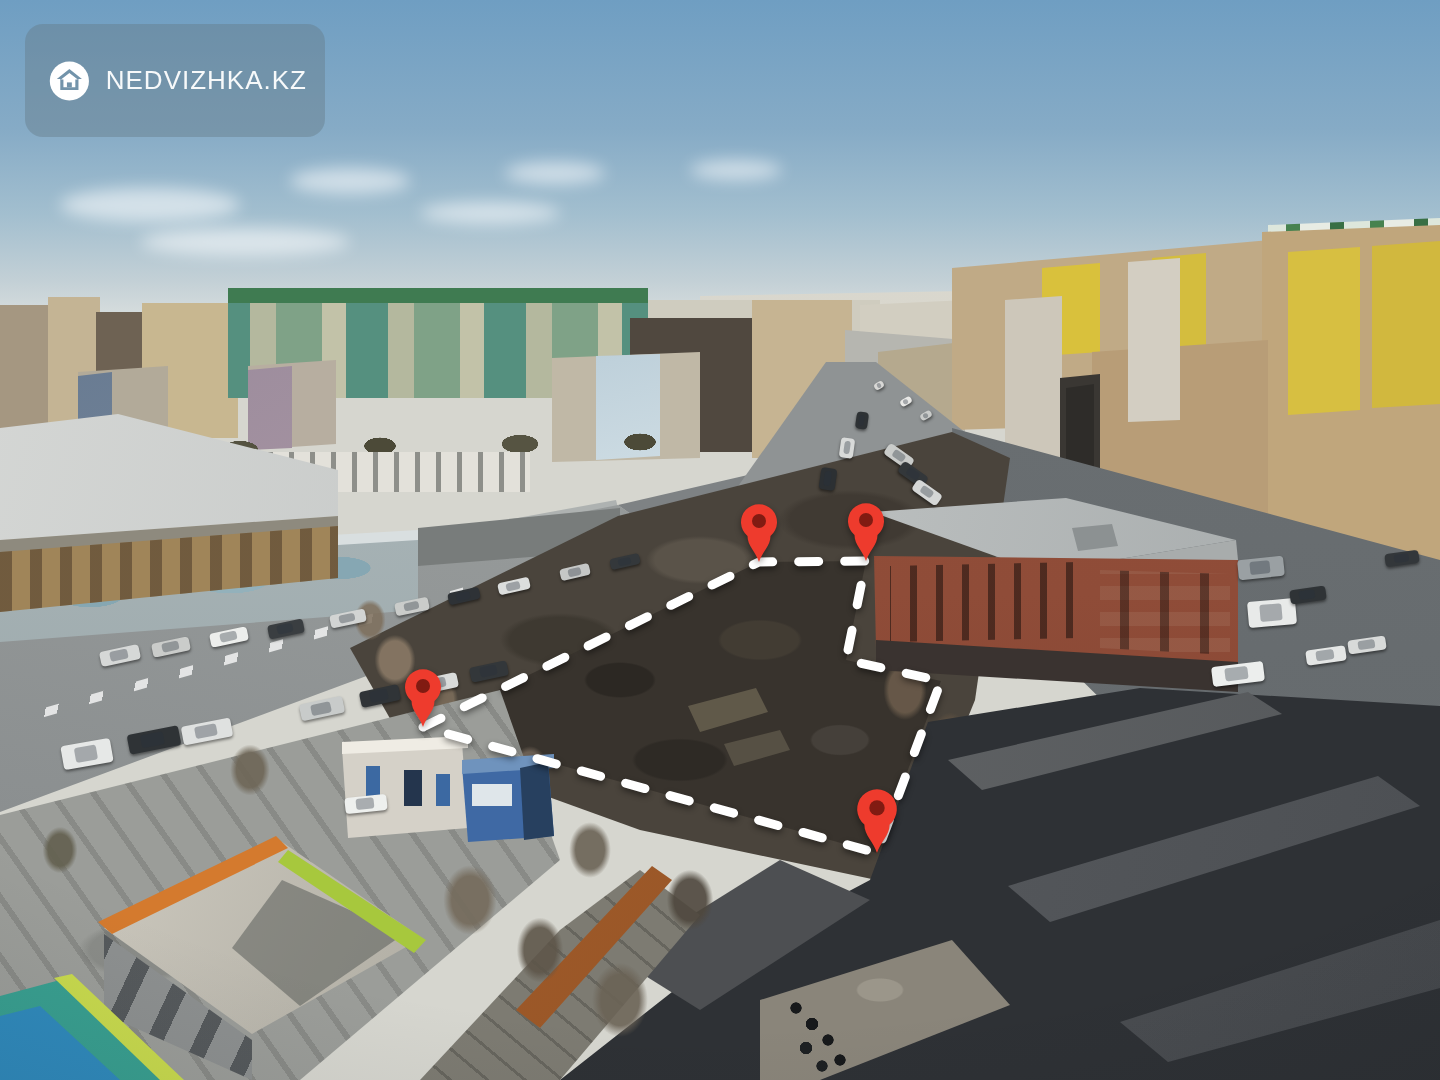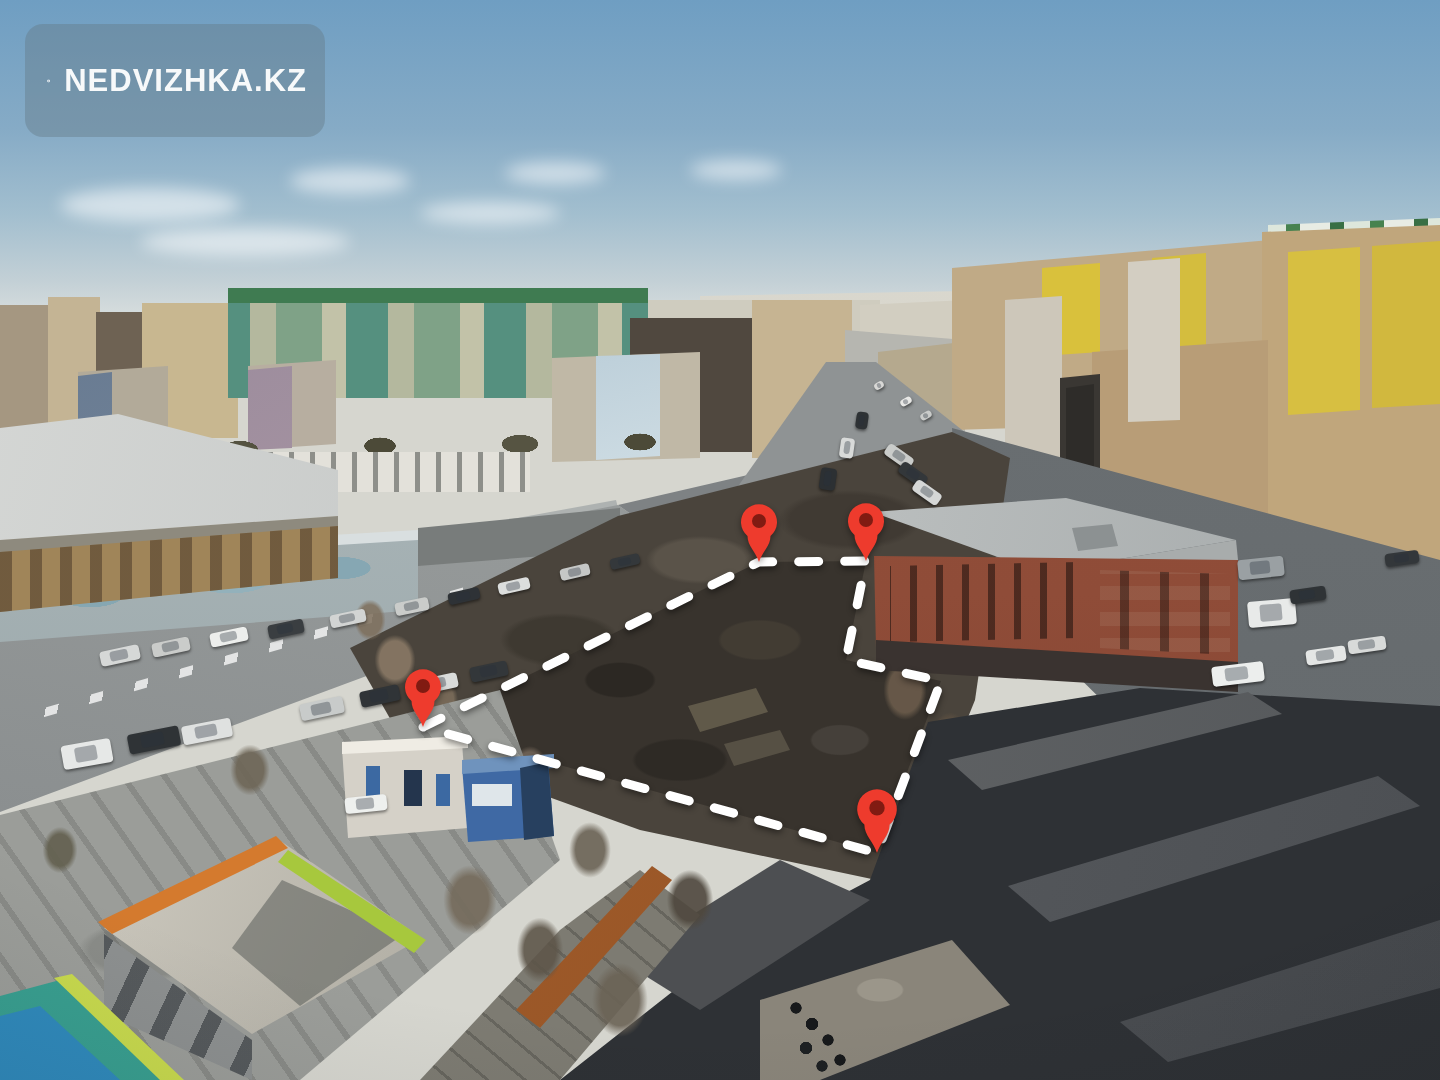--- a/index.html
+++ b/index.html
@@ -21,21 +21,21 @@
 
   
   #overlay-svg{position:absolute;left:0;top:0;z-index:50;}
   #overlay-svg .dash-line{filter:drop-shadow(0 3px 3px rgba(0,0,0,.45));}
   #overlay-svg .pin{filter:drop-shadow(0 3px 3px rgba(0,0,0,.40));}
 
   
   #watermark{position:absolute;left:25px;top:24px;width:300px;height:113px;border-radius:18px;
     background:var(--panel,rgba(101,121,134,.42));display:flex;align-items:center;gap:14px;
     padding:0 18px 0 22px;box-sizing:border-box;z-index:60;}
-  #brand-name{color:var(--brand-text,#f7f9fa);font-size:31px;font-weight:700;letter-spacing:1px;white-space:nowrap;}
+  #brand-name{color:var(--brand-text,#f7f9fa);font-size:26px;font-weight:400;letter-spacing:1px;white-space:nowrap;}
 </style>
 </head>
 <body>
 
 <div id="stage">
 
   <div class="shape" style="background:linear-gradient(180deg,var(--sky-top) 0%,#86abc6 12%,var(--sky-mid) 20%,#c3d0d6 26%,var(--sky-horizon) 32%,#ebe9e2 34%,#d6d6cf 36%);"></div>
   <div class="cloud" style="left:60px;top:188px;width:180px;height:34px;"></div>
   <div class="cloud" style="left:290px;top:168px;width:120px;height:26px;"></div>
   <div class="cloud" style="left:505px;top:162px;width:100px;height:22px;"></div>

